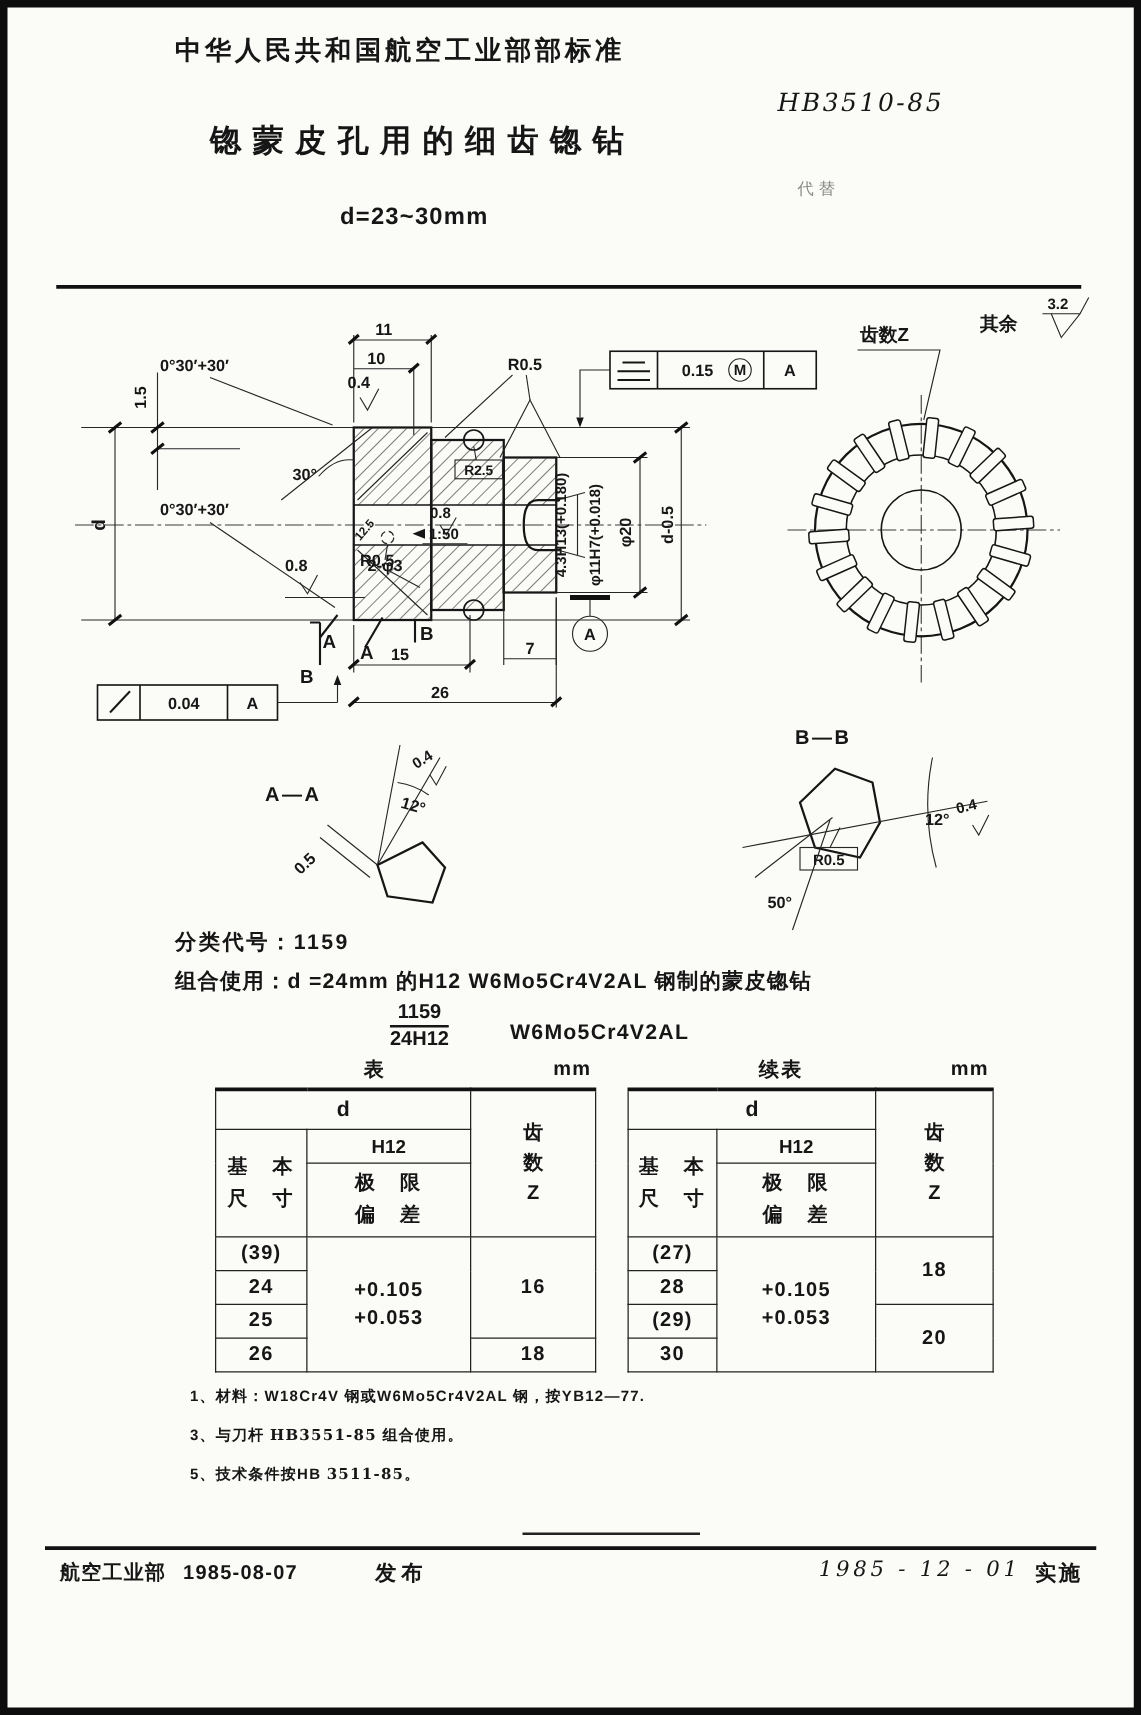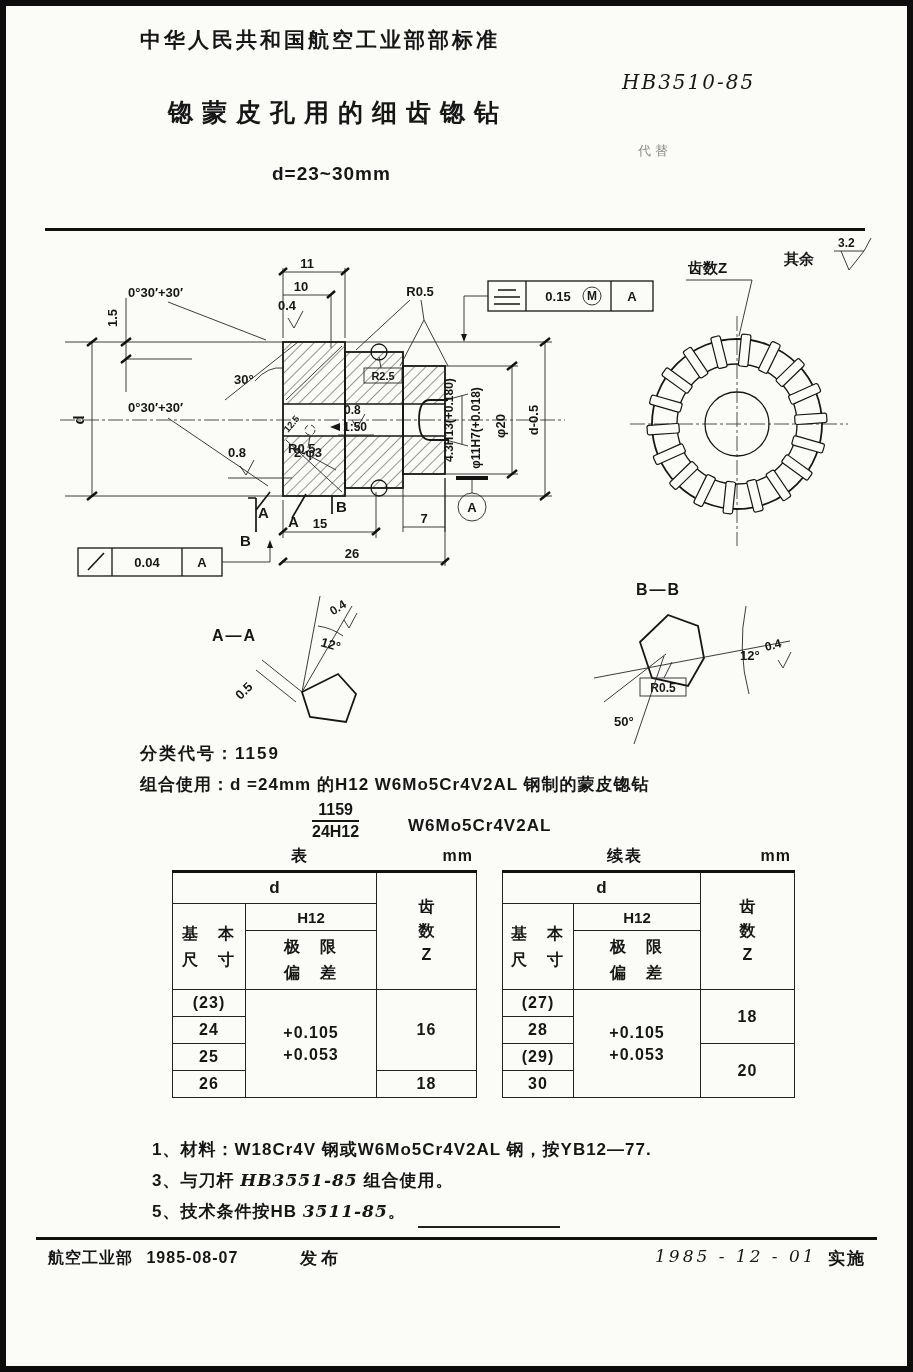--- a/index.html
+++ b/index.html
@@ -32,22 +32,22 @@
   tr.r-d td{height:30px;font-size:17px;}
   tr.r-h12 td{height:26px;font-size:15px;}
   tr.r-dev td{height:58px;}
   tr.data td{height:26px;font-size:16px;letter-spacing:1px;}
   td.zhead div{line-height:24px;font-size:16px;}
   td.basic div,td.dev div{line-height:26px;font-size:16px;letter-spacing:2px;}
   td.devval{font-size:15px;letter-spacing:1px;}
   td.devval div{line-height:22px;}
   td.zval{font-size:16px;}
   
-  .notes{font-size:17px;font-weight:bold;line-height:31px;letter-spacing:1px;margin-top:32px;}
-  .noteref{font-family:"DejaVu Serif",serif;font-style:italic;font-weight:bold;text-align:right;}
+  .notes{font-size:12px;font-weight:bold;line-height:31px;letter-spacing:1px;}
+  .noteref{font-family:"DejaVu Serif",serif;font-weight:bold;text-align:right;}
   
   .foot{font-size:16px;font-weight:bold;letter-spacing:1px;}
   .foot-ital{font-family:"DejaVu Serif",serif;font-style:italic;font-weight:normal;font-size:17px;letter-spacing:3px;}
   
   .thick{stroke:#161616;stroke-width:1.8;fill:none;}
   .med{stroke:#161616;stroke-width:1.3;fill:none;}
   .thin{stroke:#262626;stroke-width:0.9;fill:none;}
   .cl{stroke:#3a3a3a;stroke-width:0.9;fill:none;stroke-dasharray:15 3 3 3;}
   .dash{stroke:#262626;stroke-width:0.9;fill:none;stroke-dasharray:5 3;}
   .tick{stroke:#111;stroke-width:2.4;}
@@ -313,21 +313,21 @@
       </td>
       <td>H12</td>
     </tr>
     <tr class="r-dev">
       <td class="dev">
         <div>极　限</div>
         <div>偏　差</div>
       </td>
     </tr>
     <tr class="data">
-      <td>(23)</td>
+      <td>(39)</td>
       <td rowspan="4" class="devval">
         <div>+0.105</div>
         <div>+0.053</div>
       </td>
       <td rowspan="3" class="zval">16</td>
     </tr>
     <tr class="data">
           <td>24</td>
         </tr>
     <tr class="data">

